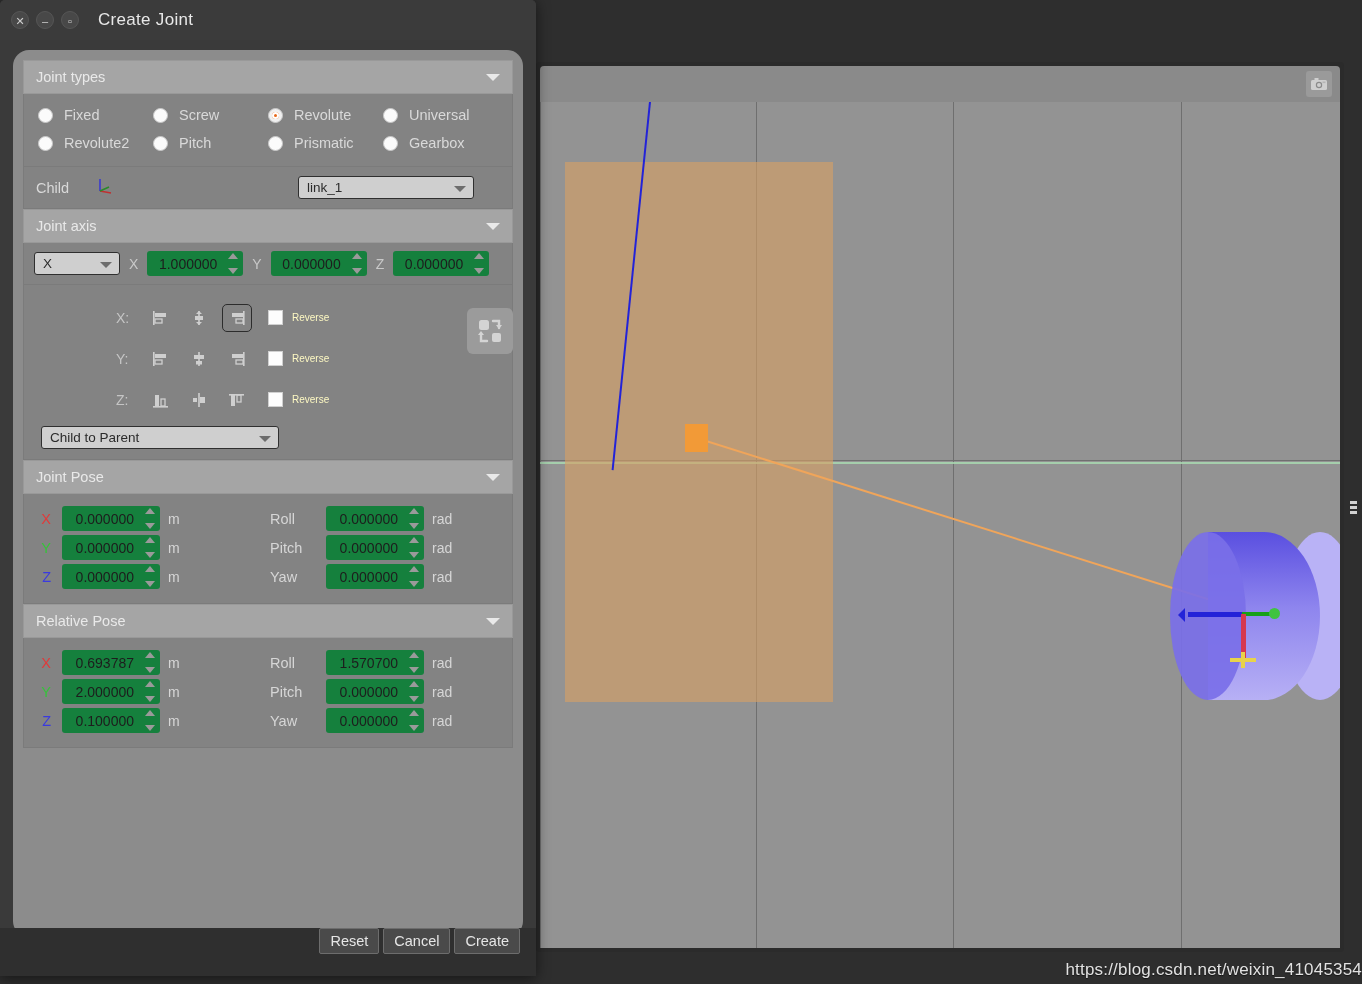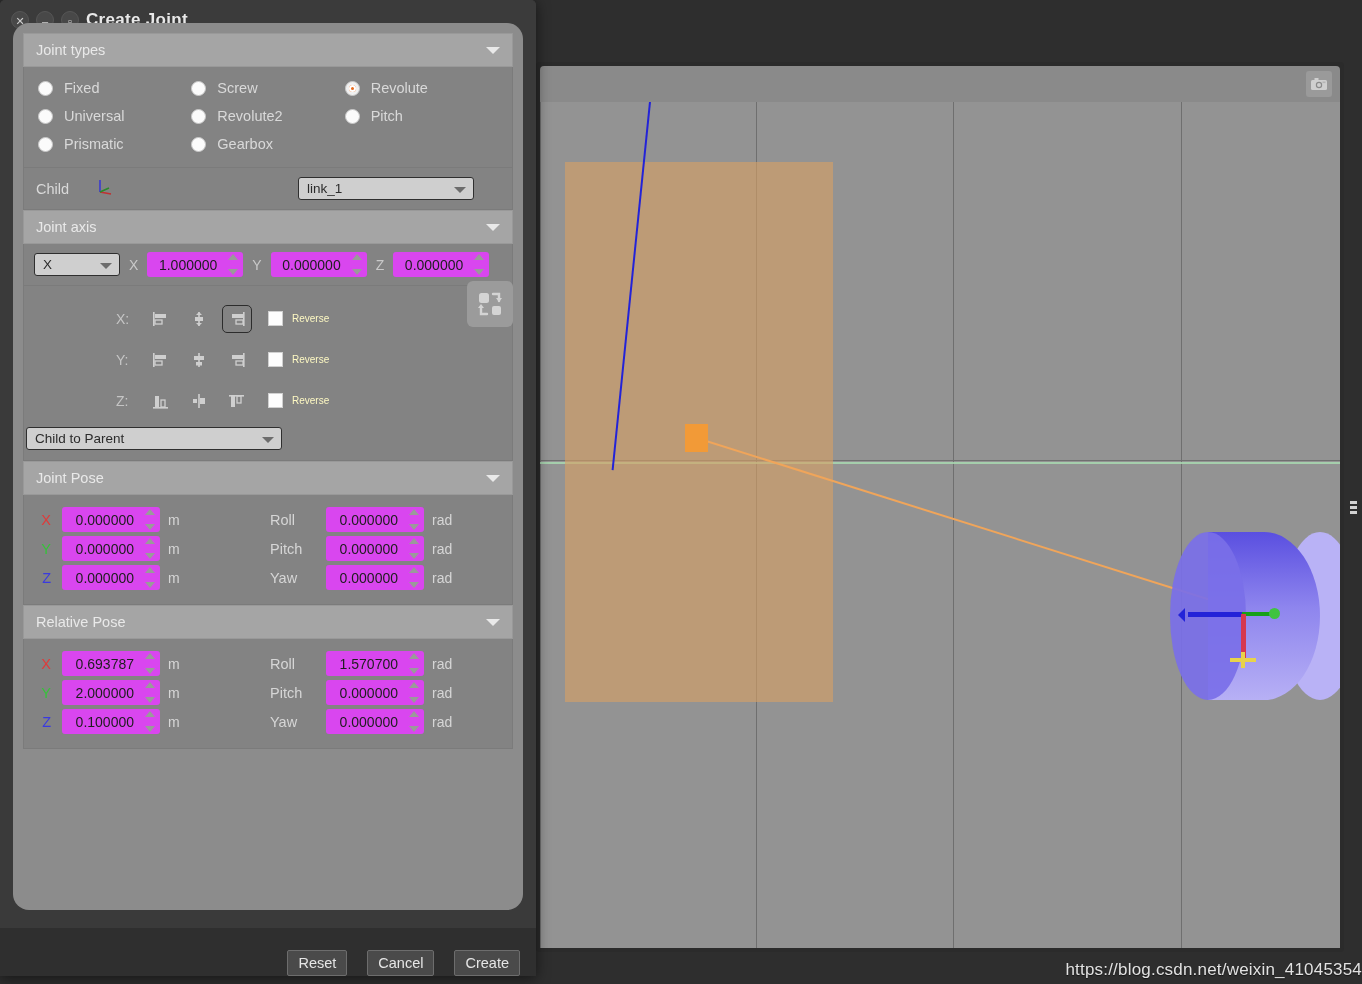--- a/index.html
+++ b/index.html
@@ -139,26 +139,26 @@
     background: #3b3b3b;
     border-radius: 5px 5px 0 0;
   }
   .winbtn {
     width: 18px; height: 18px; border-radius: 50%;
     background: #484848; color: #cfcfcf;
     font-size: 11px; line-height: 18px; text-align: center;
     border: 1px solid #565656;
   }
   .win-title {
-    color: #e8e8e8; font-size: 17px; font-weight: bold;
-    letter-spacing: .3px;
+    color: #e8e8e8; font-size: 17px; font-weight: normal;
+    margin-left: 12px; letter-spacing: .3px;
   }
 
   .dlg-body {
-    position: absolute; left: 13px; top: 23px;
+    position: absolute; left: 13px; top: 50px;
     width: 510px; height: 887px;
     background: #8c8c8c;
     border-radius: 16px;
     padding: 10px;
     overflow: hidden;
   }
 
   
   .sec-head {
     height: 34px; background: #a5a5a5;
@@ -170,21 +170,21 @@
   .caret {
     position: absolute; right: 12px; top: 50%;
     width: 0; height: 0; margin-top: -3px;
     border-left: 7px solid transparent;
     border-right: 7px solid transparent;
     border-top: 7px solid #e9e9e9;
   }
   .sec-body { background: #838383; border: 1px solid #7b7b7b; border-top: 0; }
 
   
-  .radios { display: grid; grid-template-columns: 1fr 1fr 1fr; padding: 10px 14px 12px; row-gap: 6px; }
+  .radios { display: grid; grid-template-columns: 1fr 1fr 1fr 1fr; padding: 10px 14px 12px; row-gap: 6px; }
   .radio { display: flex; align-items: center; gap: 11px; height: 22px; }
   .rdot {
     width: 15px; height: 15px; border-radius: 50%;
     background: #fbfbfb; border: 1px solid #c8c8c8;
     display: flex; align-items: center; justify-content: center;
   }
   .rdot.on { background: #f0f0f0; }
   .rdot.on:after {
     content:''; width: 7px; height: 7px; border-radius: 50%;
     background: #e86a1c; box-shadow: 0 0 0 2px #fff inset;
@@ -218,21 +218,21 @@
     position: absolute; right: 10px; top: 258px;
     width: 46px; height: 46px; background: #9b9b9b; border-radius: 6px;
     display: flex; align-items: center; justify-content: center;
   }
 
   
   .axisrow { display: flex; align-items: center; padding: 8px 10px; gap: 6px; }
   .axisrow .combo { width: 86px; }
   .axlabel { color: #c9c9c9; font-size: 14px; padding: 0 3px; }
   .spin {
-    height: 25px; background: #d946ef; border-radius: 3px;
+    height: 25px; background: #15803d; border-radius: 3px;
     display: flex; align-items: center; position: relative;
     padding-right: 20px; color: #1d1d1d; font-size: 14px;
     justify-content: flex-end;
   }
   .spin .sv { padding-right: 6px; font-family: "Liberation Sans", sans-serif; }
   .spin .arrows {
     position: absolute; right: 5px; top: 2px; bottom: 2px;
     display: flex; flex-direction: column; justify-content: space-between;
   }
   .spin .arrows i { display: block; width: 0; height: 0; }
@@ -249,39 +249,39 @@
     display: flex; align-items: center; justify-content: center;
     border-radius: 5px; border: 1px solid transparent;
   }
   .ibtn.focus { border-color: #2c2c2c; }
   .chk {
     width: 15px; height: 15px; background: #fdfdfd;
     border: 1px solid #d0d0d0; margin-left: 8px; margin-right: 9px;
   }
   .align-row .rl { color: #fef9c3; font-size: 10px; }
   .align-combo {
-    margin: 6px 0 0 2px; width: 256px; height: 23px;
+    margin: 6px 0 0 17px; width: 238px; height: 23px;
   }
 
   
   .pose { padding: 10px 0 12px; }
   .pose-row { display: flex; align-items: center; height: 29px; }
   .pose-row .axn { width: 38px; text-align: right; padding-right: 11px; font-size: 14.5px; }
   .axn.x { color: #e03a3a; } .axn.y { color: #36c23a; } .axn.z { color: #3a3ae0; }
   .pose .spin { width: 98px; }
   .unit { color: #d6d6d6; font-size: 14px; padding-left: 8px; width: 40px; }
   .rlabel { color: #d6d6d6; font-size: 14.5px; width: 62px; text-align: left; padding-left: 6px; }
   .spacer { width: 64px; }
 
   
   .footer {
     position: absolute; left: 0; bottom: 0; width: 536px; height: 48px;
     background: #2f2f2f;
-    display: flex; align-items: flex-end; justify-content: flex-end;
-    gap: 20px; padding-right: 16px;
+    display: flex; align-items: flex-start; justify-content: flex-end;
+    gap: 4px; padding-right: 16px;
   }
   .btn {
     background: #4a4a4a; border: 1px solid #6d6d6d;
     color: #e6e6e6; font-size: 14.5px;
     padding: 4px 10px; border-radius: 2px;
   }
 </style>
 </head>
 <body>
 

